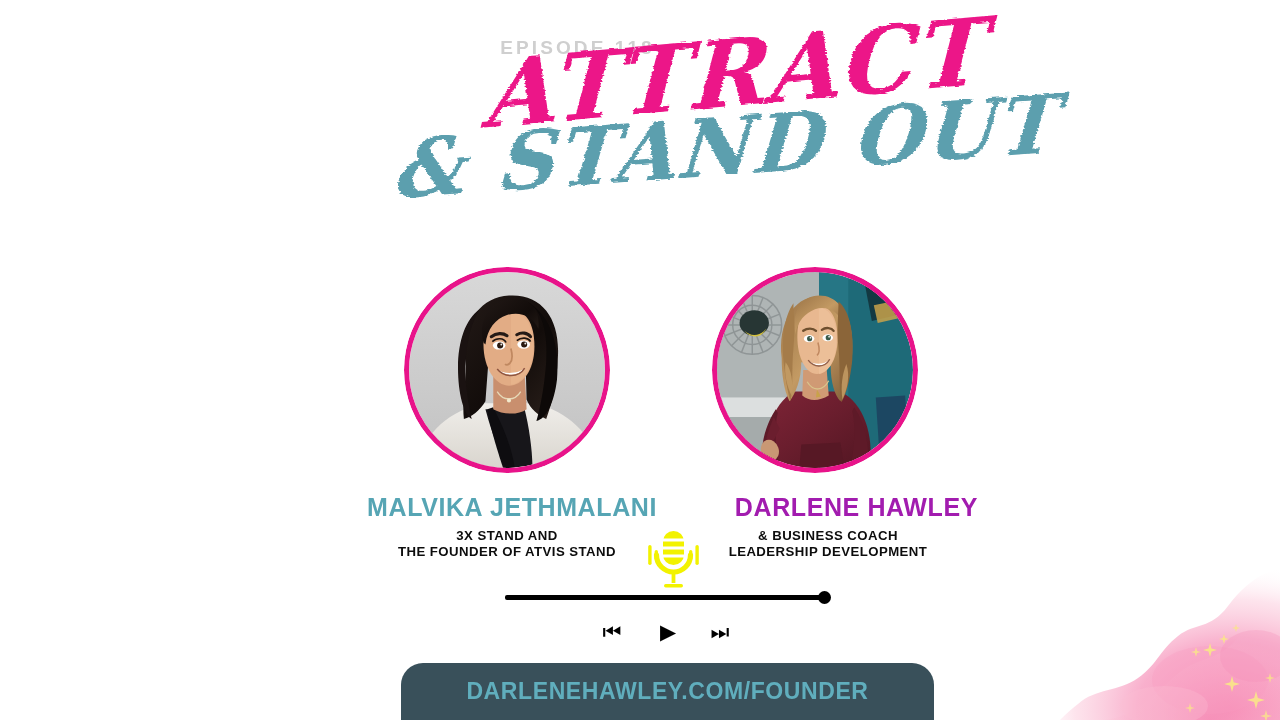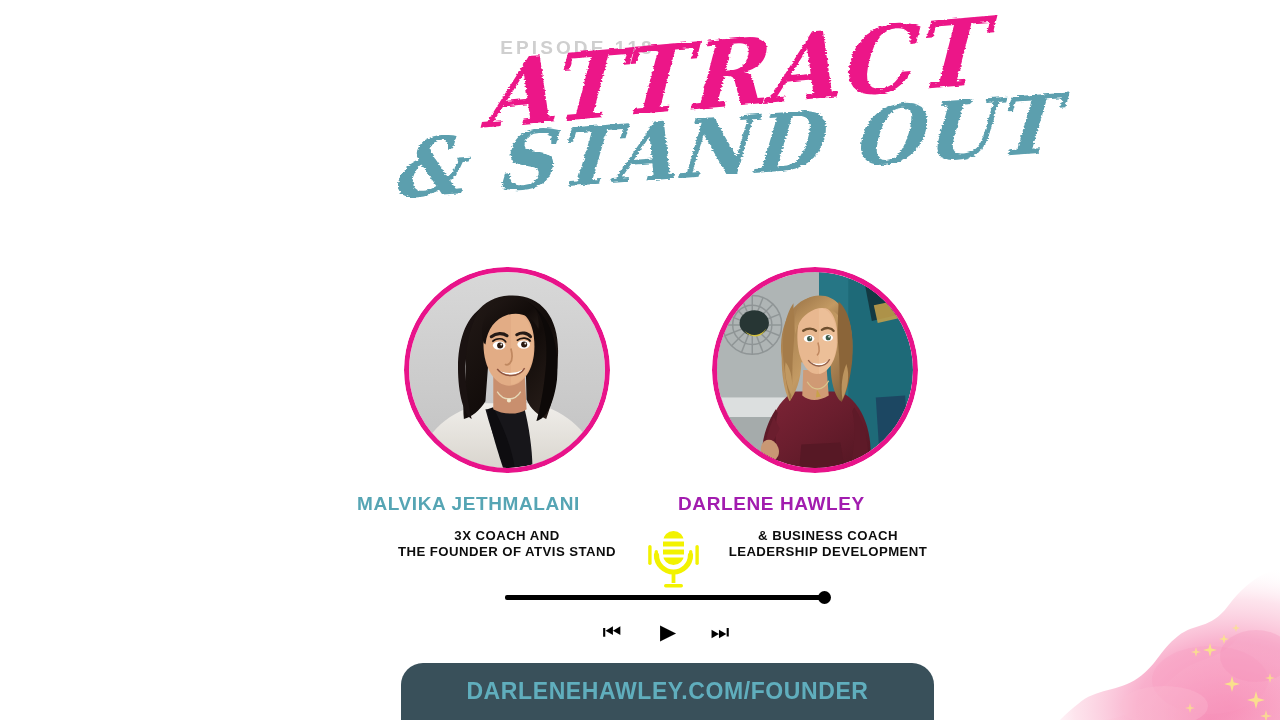--- a/index.html
+++ b/index.html
@@ -47,22 +47,22 @@
     border:5px solid #E8138A; box-sizing:border-box; z-index:4;
   }
   .portrait .photo { position:absolute; inset:5px; border-radius:50%; overflow:hidden; }
   .portrait svg { display:block; width:100%; height:100%; }
 
   #portrait-left  { left:404px; top:267px; width:206px; height:206px; }
   #portrait-right { left:712px; top:267px; width:206px; height:206px; }
 
   
   .guest-name {
-    position:absolute; text-align:left;
-    font-size:19px; font-weight:bold; letter-spacing:0.6px;
+    position:absolute; text-align:right;
+    font-size:25px; font-weight:bold; letter-spacing:0.6px;
     white-space:nowrap;
   }
   .guest-title {
     position:absolute; text-align:center;
     font-size:13.2px; font-weight:bold; letter-spacing:0.45px;
     color:#0d0d0d; line-height:15.6px; white-space:nowrap;
   }
   #name-left  { left:357px; top:493px; width:300px; color:#56A5B4; }
   #name-right { left:678px; top:493px; width:300px; color:#a21caf; }
   #title-left  { left:357px; top:528px; width:300px; }
@@ -354,21 +354,21 @@
           <path d="M92,112 C98,122 108,122 114,111" stroke="#D9C48C" stroke-width="1.3" fill="none"></path>
           <path d="M102,120 l4,7 l-5,1 Z" fill="#C9A24A"></path>
         </g>
       </svg>
     </div>
     <div class="ring"></div>
   </div>
 
   <div class="guest-name" id="name-left">MALVIKA JETHMALANI</div>
   <div class="guest-title" id="title-left">
-    <div>3X COACH AND</div>
+    <div>3X STAND AND</div>
     <div>THE FOUNDER OF ATVIS STAND</div>
   </div>
 
   <div class="guest-name" id="name-right">DARLENE HAWLEY</div>
   <div class="guest-title" id="title-right">
     <div>&amp; BUSINESS COACH</div>
     <div>LEADERSHIP DEVELOPMENT</div>
   </div>
 
   <div id="mic">

